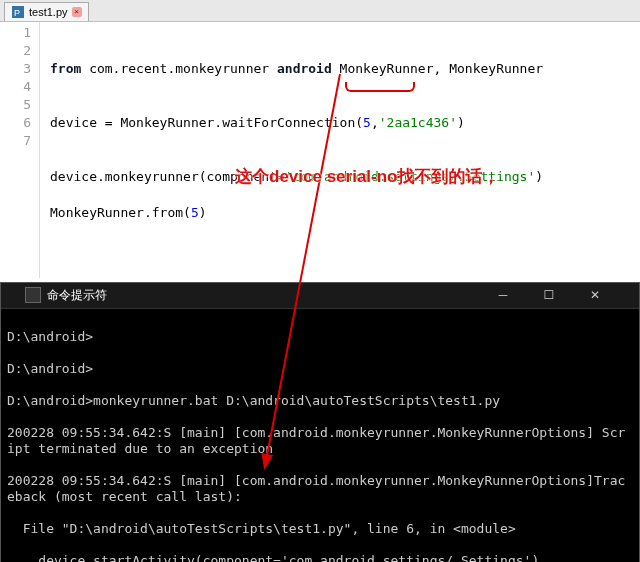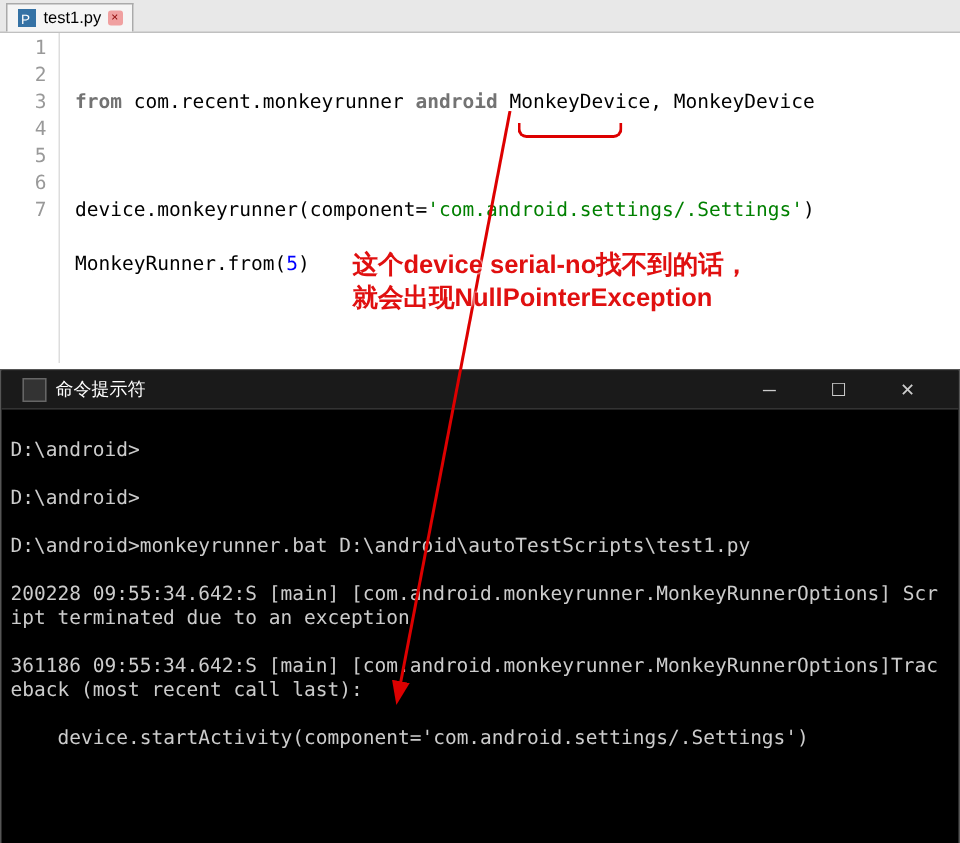--- a/index.html
+++ b/index.html
@@ -7,28 +7,28 @@
   
   
   .editor-area { background: #fff; }
   .tab-bar { background: #e8e8e8; border-bottom: 1px solid #c0c0c0; padding: 2px 0 0 4px; display: flex; }
   .tab { background: #f5f5f5; border: 1px solid #aaa; border-bottom: none; padding: 2px 6px; display: flex; align-items: center; gap: 4px; font-size: 11px; font-family: Tahoma, sans-serif; }
   .tab-icon { width: 14px; height: 14px; display: inline-block; }
   .tab-close { width: 10px; height: 10px; background: #f0a0a0; border-radius: 2px; font-size: 8px; line-height: 10px; text-align: center; color: #800; }
   .code { display: flex; font-size: 13px; line-height: 18px; background: #fff; }
   .gutter { width: 40px; text-align: right; color: #999; padding: 2px 8px 2px 0; background: #fff; border-right: 1px solid #ddd; user-select: none; }
   .lines { padding: 2px 0 2px 10px; white-space: pre; position: relative; }
-  .kw { color: #737373; font-weight: bold; }
+  .kw { color: #0f172a; font-weight: bold; }
   .str { color: #008000; }
   .num { color: #0000ff; }
   .serial-underline { position: absolute; left: 305px; top: 60px; width: 70px; height: 10px; border: 2px solid #d00; border-top: none; border-radius: 0 0 6px 6px; }
   
   
   .console { background: #000; color: #ccc; font-family: "NSimSun", SimSun, monospace; margin-top: 4px; border: 1px solid #555; }
-  .titlebar { background: #1a1a1a; color: #fff; padding: 4px 14px; display: flex; align-items: center; gap: 6px; font-family: "Microsoft YaHei", sans-serif; font-size: 12px; border-bottom: 1px solid #333; }
+  .titlebar { background: #1a1a1a; color: #fff; padding: 4px 24px; display: flex; gap: 6px; font-family: "Microsoft YaHei", sans-serif; font-size: 12px; border-bottom: 1px solid #333; }
   .title-icon { width: 16px; height: 16px; background: #333; border: 1px solid #666; }
   .title-spacer { flex: 1; }
   .win-btn { width: 40px; height: 24px; display: flex; align-items: center; justify-content: center; color: #ccc; font-size: 12px; margin: -4px 0; }
   .console-body { padding: 4px 6px 8px 6px; font-size: 13px; line-height: 16px; white-space: pre-wrap; word-break: break-all; position: relative; }
   
   
   .annotation { position: absolute; left: 235px; top: 166px; color: #e01010; font-family: "Microsoft YaHei", SimHei, sans-serif; font-size: 17px; font-weight: bold; line-height: 22px; text-shadow: 0 0 2px #fff, 0 0 2px #fff; z-index: 10; }
   .arrow-svg { position: absolute; left: 245px; top: 74px; z-index: 9; pointer-events: none; }
 </style>
 </head>
@@ -52,59 +52,60 @@
       <div>1</div>
         <div>2</div>
         <div>3</div>
         <div>4</div>
         <div>5</div>
         <div>6</div>
         <div>7</div>
     </div>
     <div class="lines">
 <div><span></span></div>
-<div><span class="kw">from</span><span> com.recent.monkeyrunner </span><span class="kw">android</span><span> MonkeyDevice, MonkeyDevice</span></div>
+<div><span class="kw">from</span><span> com.recent.monkeyrunner </span><span class="kw">android</span><span> MonkeyRunner, MonkeyRunner</span></div>
 <div><span></span></div>
+<div><span>device = MonkeyRunner.waitForConnection(</span><span class="num">5</span><span>,</span><span class="str">'2aa1c436'</span><span>)</span></div>
 <div><span></span></div>
 <div><span>device.monkeyrunner(component=</span><span class="str">'com.android.settings/.Settings'</span><span>)</span></div>
 <div><span>MonkeyRunner.from(</span><span class="num">5</span><span>)</span></div>
       <div class="serial-underline"></div>
     </div>
   </div>
 </div>
 
 <svg class="arrow-svg" width="140" height="428">
   <defs>
       <marker id="ah" markerWidth="10" markerHeight="10" refX="6" refY="3" orient="auto">
         <path d="M0,0 L0,6 L8,3 z" fill="#d00"></path>
       </marker>
     </defs>
   <line x1="95" y1="0" x2="20" y2="392" stroke="#d00" stroke-width="2" marker-end="url(#ah)"></line>
 </svg>
 
 <div class="annotation">
   <div>这个device serial-no找不到的话，</div>
-  <div>就会出现NullPointerException</div>
 </div>
 
 <div class="console">
   <div class="titlebar">
     <span class="title-icon"></span>
     <span>命令提示符</span>
     <span class="title-spacer"></span>
     <span class="win-btn">─</span>
     <span class="win-btn">☐</span>
     <span class="win-btn close">✕</span>
   </div>
   <div class="console-body">
 <div>D:\android&gt;</div>
 <div>D:\android&gt;</div>
 <div>D:\android&gt;monkeyrunner.bat D:\android\autoTestScripts\test1.py</div>
 <div>200228 09:55:34.642:S [main] [com.android.monkeyrunner.MonkeyRunnerOptions] Script terminated due to an exception</div>
-<div>361186 09:55:34.642:S [main] [com.android.monkeyrunner.MonkeyRunnerOptions]Traceback (most recent call last):</div>
+<div>200228 09:55:34.642:S [main] [com.android.monkeyrunner.MonkeyRunnerOptions]Traceback (most recent call last):</div>
+<div>  File "D:\android\autoTestScripts\test1.py", line 6, in &lt;module&gt;</div>
 <div>    device.startActivity(component='com.android.settings/.Settings')</div>
 
 
 
 
 
 <div></div>
 
 
 

